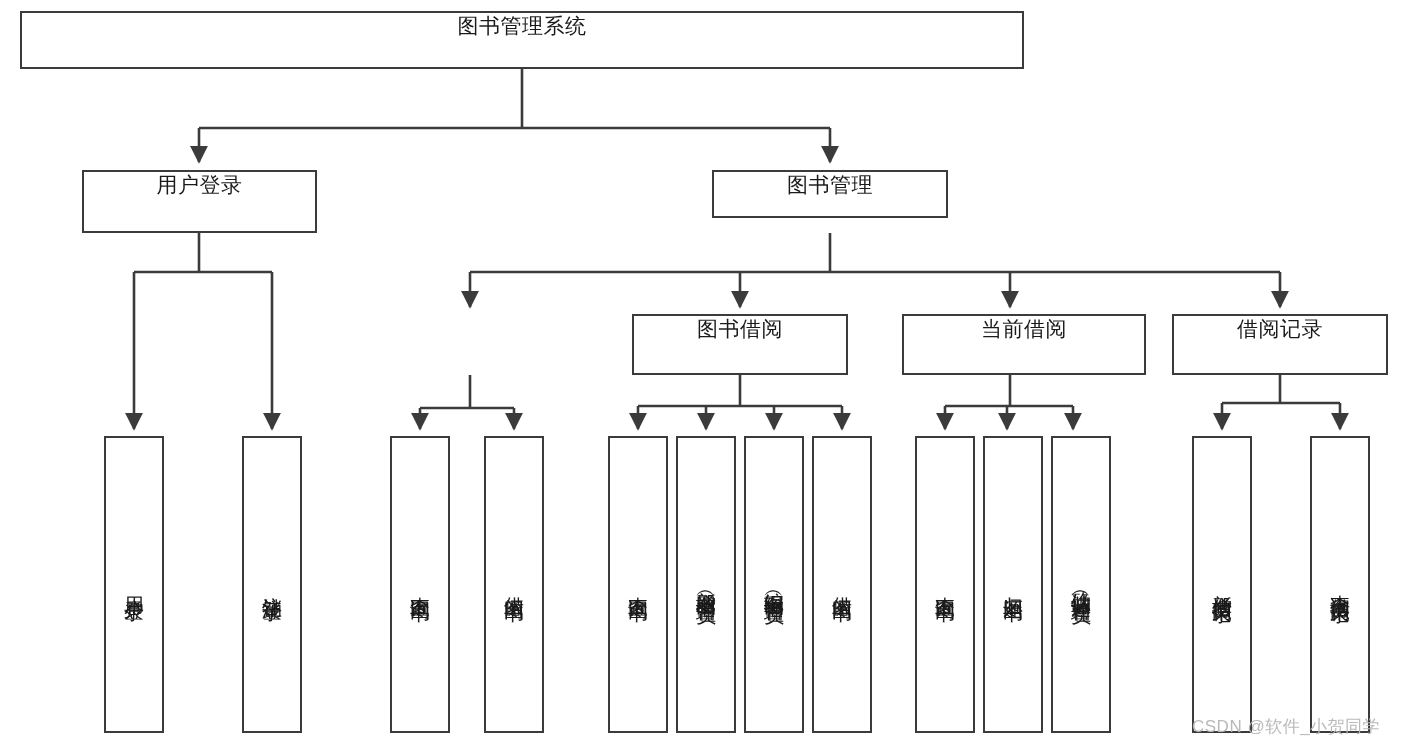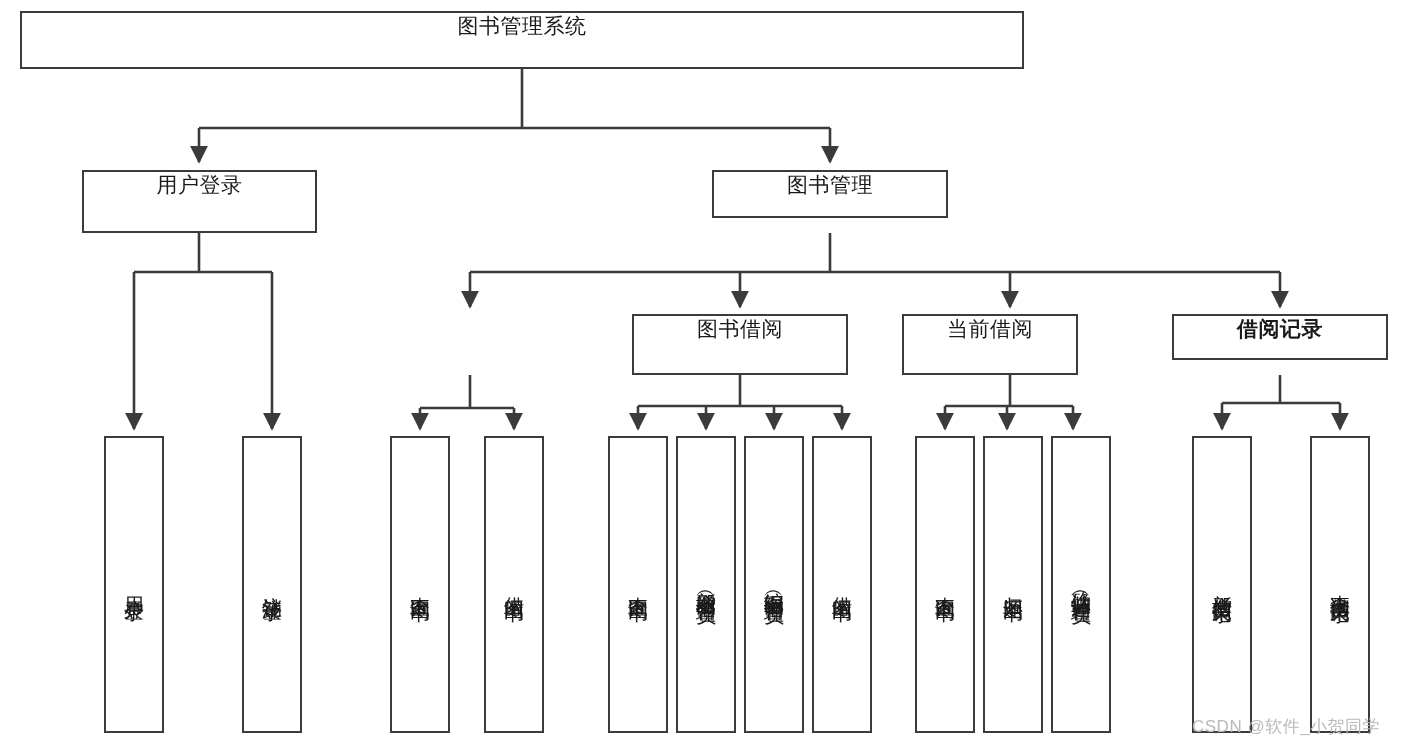--- a/index.html
+++ b/index.html
@@ -133,25 +133,25 @@
 
   <div class="node horizontal" style="left:712px; top:170px; width:236px; height:48px;">
     <span class="label">图书管理</span>
   </div>
 
 
   <div class="node horizontal" style="left:632px; top:314px; width:216px; height:61px;">
     <span class="label">图书借阅</span>
   </div>
 
-  <div class="node horizontal" style="left:902px; top:314px; width:176px; height:61px;">
+  <div class="node horizontal" style="left:902px; top:314px; width:244px; height:61px;">
     <span class="label">当前借阅</span>
   </div>
 
-  <div class="node horizontal" style="left:1172px; top:314px; width:216px; height:46px;font-weight:bold;">
+  <div class="node horizontal" style="left:1172px; top:314px; width:216px; height:61px;">
     <span class="label">借阅记录</span>
   </div>
 
   <div class="node vertical" style="left:104px; top:436px; width:60px; height:297px;">
     <span class="label">用户登录</span>
   </div>
 
   <div class="node vertical" style="left:242px; top:436px; width:60px; height:297px;">
     <span class="label">注销登录</span>
   </div>

